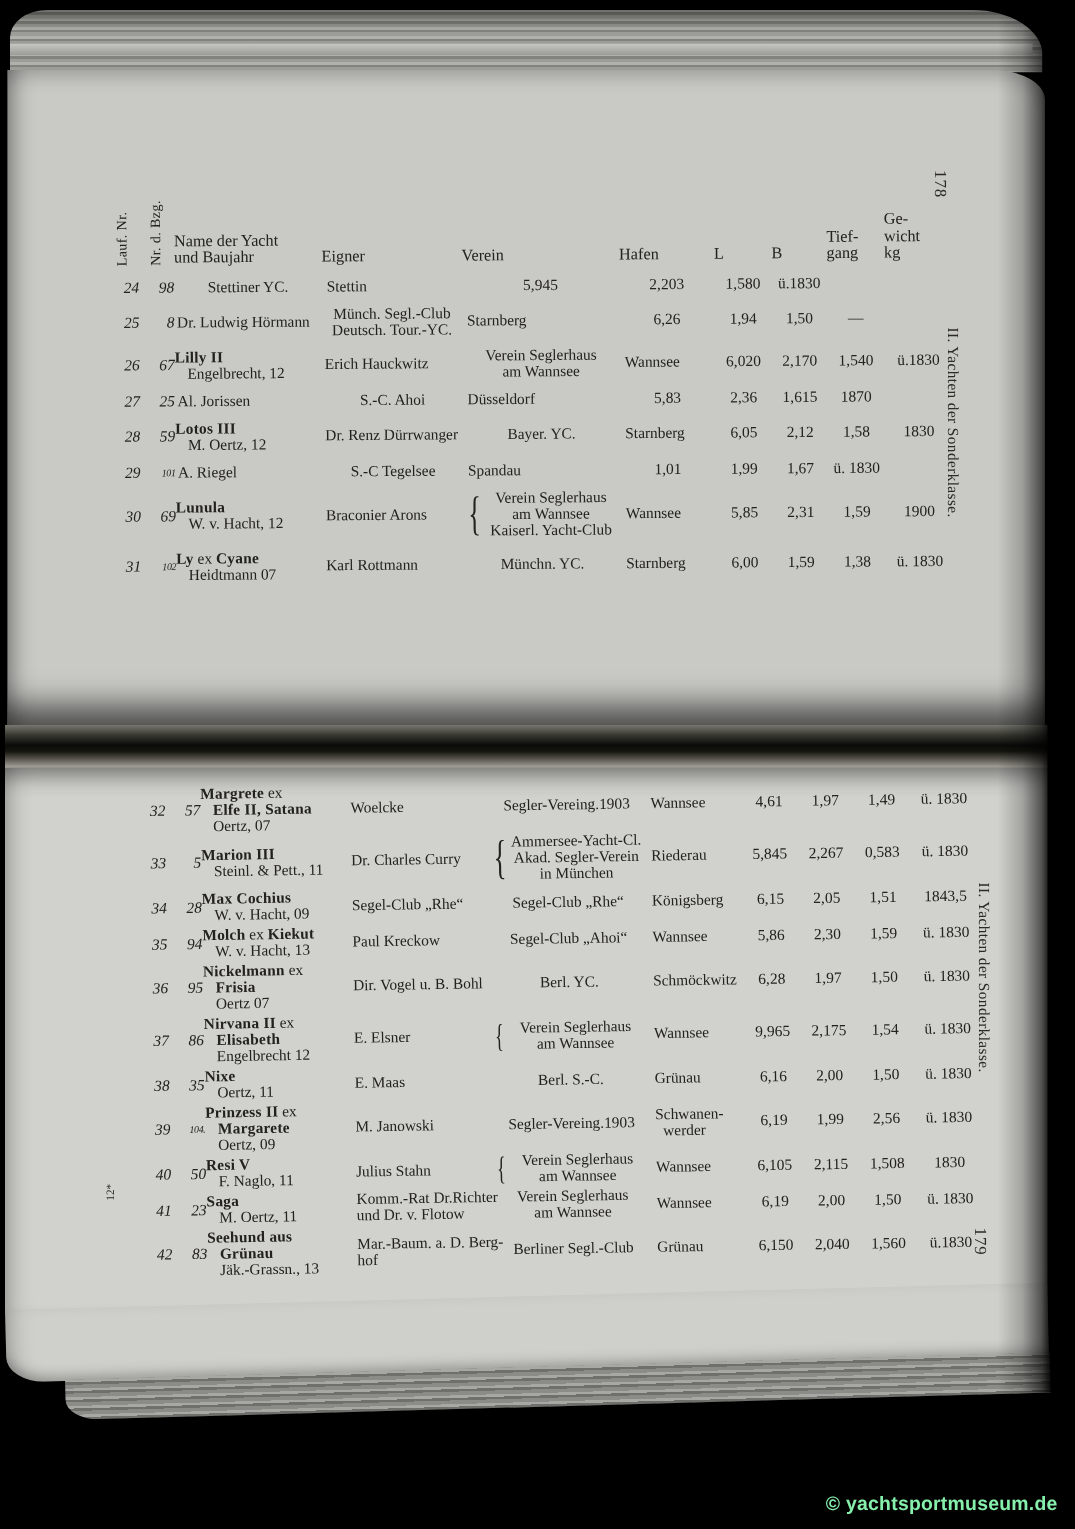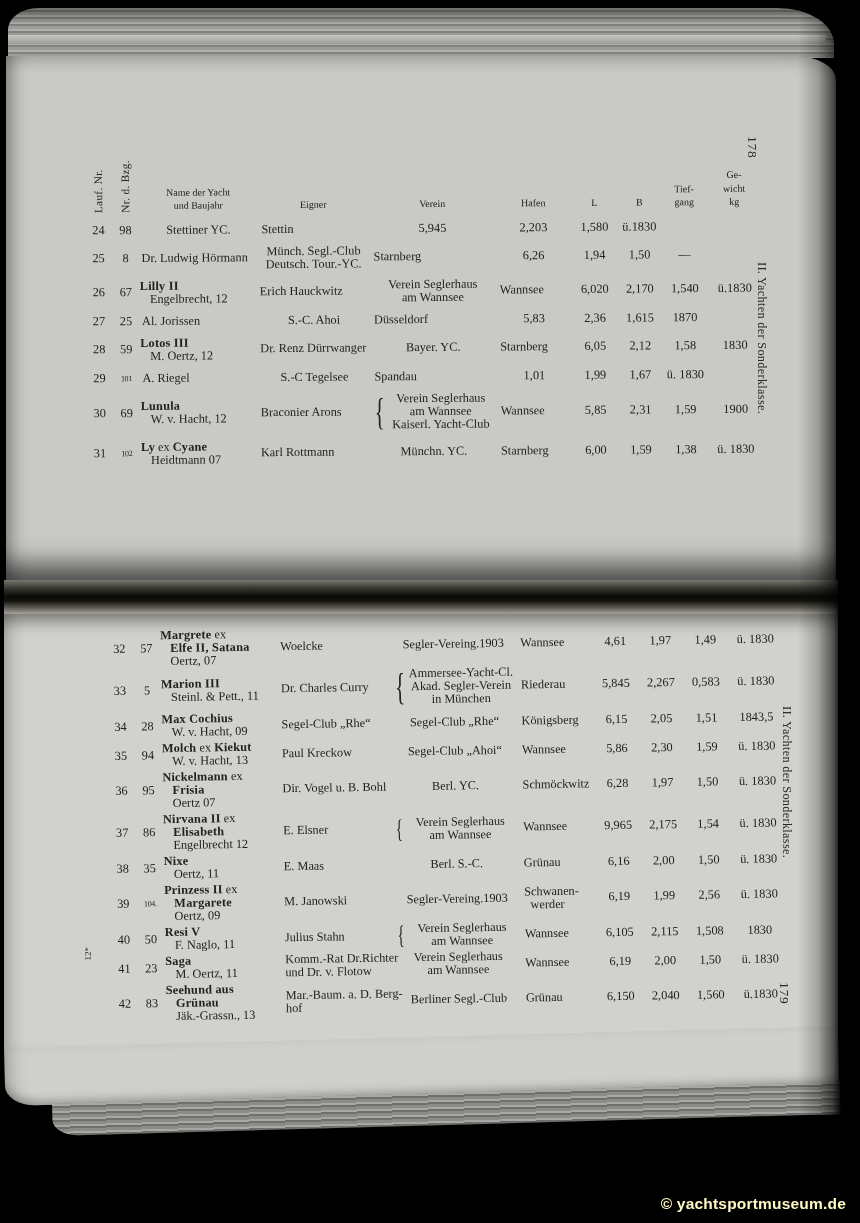--- a/index.html
+++ b/index.html
@@ -40,48 +40,48 @@
   .content{position:absolute;z-index:3;width:690px;}
   #content-178{left:86px;top:158px;transform:rotate(-0.4deg);}
   #content-179{left:106px;top:630px;transform:rotate(-0.9deg);transform-origin:left top;}
 
   .thead,.trow{display:grid;grid-template-columns:26px 28px 118px 112px 126px 76px 46px 44px 46px 54px;}
   .thead{align-items:end;margin-bottom:10px;}
   .trow{align-items:center;}
   #rows-178 .trow{margin-bottom:8px;}
   #rows-179 .trow{margin-bottom:3px;}
 
-  .hc{text-align:center;font-size:10px;line-height:13.5px;}
+  .hc{text-align:left;font-size:13px;line-height:13.5px;}
   .hvert{display:flex;justify-content:center;align-items:flex-end;}
   .vert{writing-mode:vertical-rl;transform:rotate(180deg);font-size:11.3px;white-space:nowrap;letter-spacing:.3px;}
 
   .line{line-height:13px;font-size:12.3px;white-space:nowrap;}
   .cell b{font-weight:700;letter-spacing:.2px;}
-  .c-num{text-align:center;font-size:12.4px;}
+  .c-num{text-align:right;font-size:12.4px;font-style:italic;}
   .c-num.small{font-size:8px;letter-spacing:-.3px;}
   .c-name{align-self:center;}
   .c-name .line + .line{padding-left:10px;}
   .c-eigner{padding-left:2px;}
   .c-verein{display:flex;align-items:center;}
   .c-verein .vlines{flex:1;text-align:center;}
   .brace{line-height:.9;font-weight:400;transform:scaleX(.55);transform-origin:center;margin-right:-4px;}
   .c-hafen{padding-left:4px;}
   .c-val{text-align:center;font-size:12.4px;white-space:nowrap;}
 
   
   .rot{position:absolute;z-index:3;writing-mode:vertical-rl;color:#2b2a25;font-size:12.3px;white-space:nowrap;}
   #pg-178{left:744px;top:136px;font-size:13.5px;letter-spacing:.8px;}
   #side-178{left:754px;top:262px;letter-spacing:.3px;}
   #side-179{left:779px;top:706px;letter-spacing:.3px;}
   #pg-179{left:776px;top:982px;font-size:13.5px;letter-spacing:.8px;}
   #sig-mark{left:83px;top:947px;font-size:9px;transform:rotate(180deg);}
 
   .watermark{position:absolute;right:14px;bottom:10px;z-index:4;
     font-family:"Liberation Sans",sans-serif;font-weight:700;font-size:15.5px;
-    color:#fef9c3;letter-spacing:.2px;}
+    color:#86efac;letter-spacing:.2px;}
 </style>
 </head>
 <body>
 
 <div id="canvas">
 
   <div class="top-edge"></div>
   <div class="page-178"></div>
   <div class="gutter"></div>
   <div class="page-179"></div>

